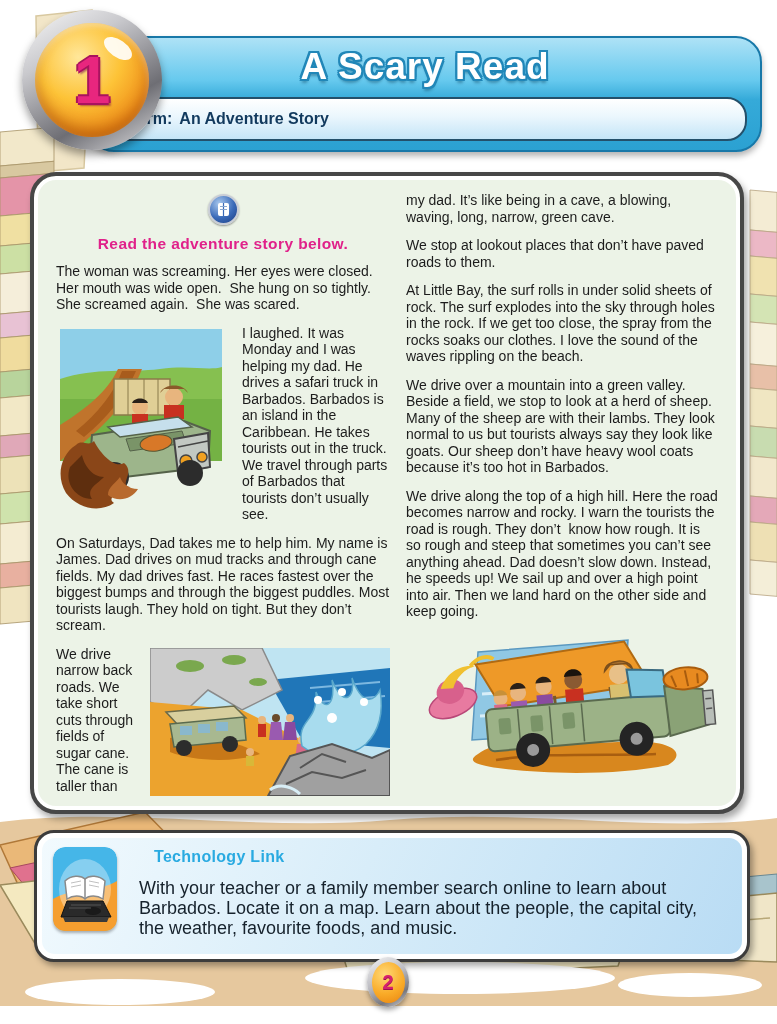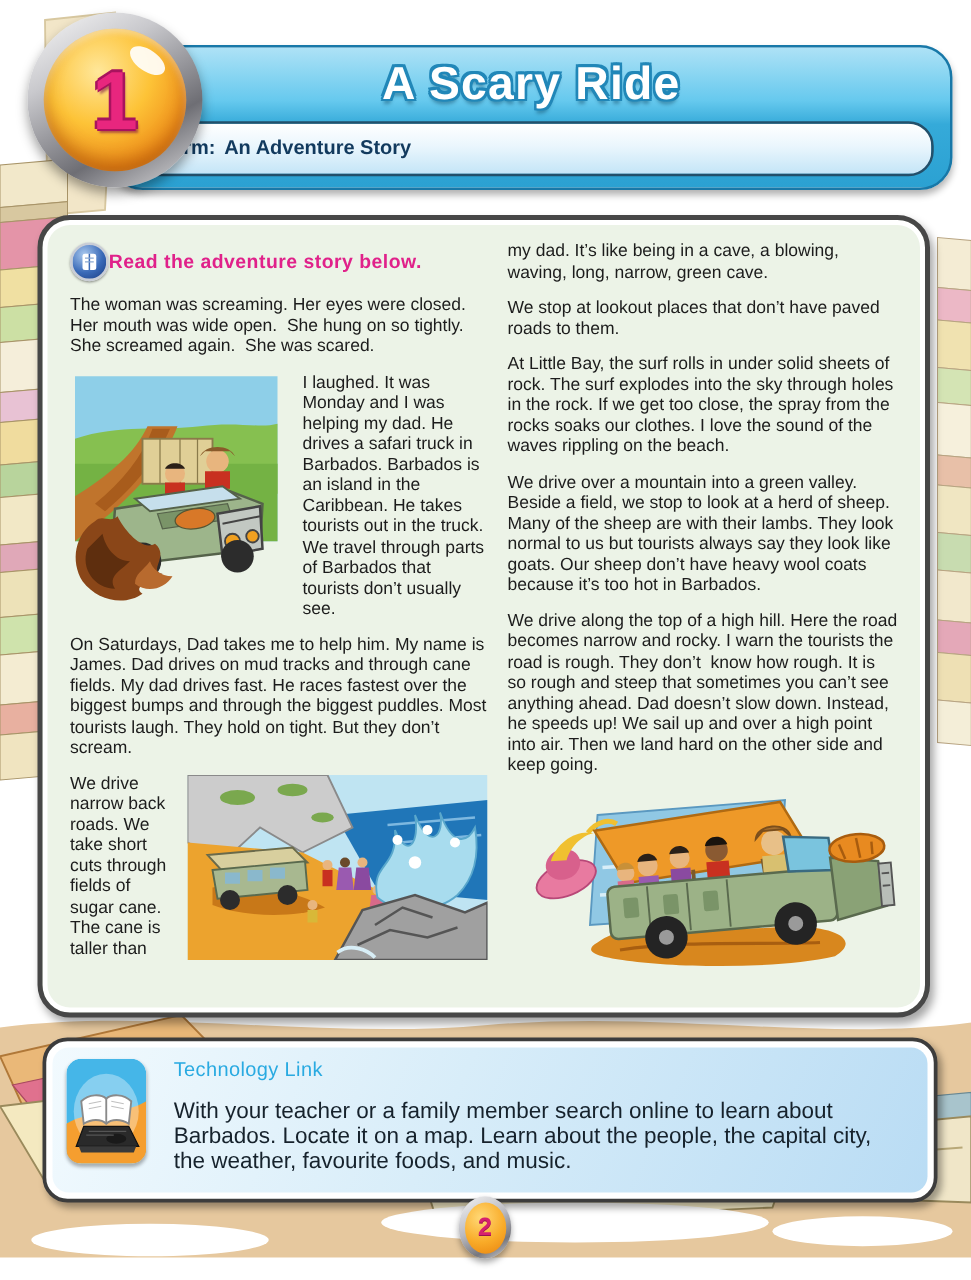--- a/index.html
+++ b/index.html
@@ -36,40 +36,40 @@
     border:2px solid #23506b;display:flex;align-items:center;padding-left:22px;box-sizing:border-box;
     font-size:16px;font-weight:bold;color:#123a5e;}
   .form-bar .val{margin-left:7px;}
   
   .main-card{left:30px;top:172px;width:714px;height:642px;border-radius:26px;
     background:#ecf3e7;border:4px solid #474747;box-shadow:inset 0 0 0 4px #ffffff,3px 5px 7px rgba(0,0,0,.35);
     box-sizing:border-box;padding:16px 22px 8px 22px;z-index:2;overflow:hidden;}
   .cols{display:flex;gap:16px;}
   .col-left{width:334px;flex:none;}
   .col-right{flex:1;min-width:0;}
-  .instruction{display:flex;align-items:center;margin:2px 0 10px 0;}
+  .instruction{display:flex;align-items:center;gap:10px;margin:2px 0 10px 0;flex-direction:column;}
   .read-icon{width:27px;height:27px;border-radius:50%;flex:none;
     background:radial-gradient(circle at 35% 28%,#a8c8ee,#3a6ab8 55%,#1c3f86 95%);
     border:2px solid #c9cdd6;box-shadow:0 1px 2px rgba(0,0,0,.4);
     display:flex;align-items:center;justify-content:center;}
   .instruction-text{font-size:15.5px;font-weight:bold;color:#e0218a;letter-spacing:.4px;}
   .story p{margin:0 0 12px 0;font-size:14px;line-height:16.5px;color:#1c1c1c;white-space:pre-wrap;}
   .fig{box-sizing:border-box;}
   .fig-truck{float:left;width:176px;height:188px;margin:2px 10px 2px 0;}
   .fig-beach{float:right;width:240px;height:148px;margin:2px 0 2px 10px;}
   .fig-flying{width:302px;height:148px;margin:0 0 0 auto;display:block;}
   .fig svg{width:100%;height:100%;display:block;}
   
   .tech-card{left:34px;top:830px;width:710px;height:126px;border-radius:20px;
     background:#ffffff;border:3px solid #3c3c3c;box-shadow:3px 4px 6px rgba(0,0,0,.35);z-index:2;}
   .tech-inner{position:absolute;left:5px;top:5px;right:5px;bottom:5px;border-radius:13px;
     background:linear-gradient(115deg,#f2fafe 0%,#d8edf9 45%,#b9dcf4 100%);}
   .tech-icon{position:absolute;left:16px;top:14px;width:64px;height:84px;border-radius:12px;overflow:hidden;
     box-shadow:0 2px 3px rgba(0,0,0,.3);}
-  .tech-title{position:absolute;left:102px;top:15px;font-size:16px;font-weight:normal;color:#29aae1;letter-spacing:.3px;}
+  .tech-title{position:absolute;left:117px;top:15px;font-size:16px;font-weight:bold;color:#29aae1;letter-spacing:.3px;}
   .tech-text{position:absolute;left:102px;top:45px;width:585px;font-size:18px;line-height:20px;color:#16222c;}
   
   .page-badge{left:367px;top:957px;width:42px;height:50px;border-radius:50%;z-index:4;
     background:linear-gradient(150deg,#f6f6f6,#babac0 45%,#77777d 75%,#dddde0 100%);
     box-shadow:0 3px 5px rgba(0,0,0,.35);display:flex;align-items:center;justify-content:center;}
   .page-badge-core{width:33px;height:41px;border-radius:50%;
     background:radial-gradient(circle at 38% 30%,#ffd977 0%,#f9ab28 55%,#e8820e 100%);
     display:flex;align-items:center;justify-content:center;}
   .page-number{font-size:20px;font-weight:bold;color:#d6216e;text-shadow:0 1px 0 #9a1050;}
 </style>
@@ -136,21 +136,21 @@
 </svg>
 
 <div class="abs unit-badge">
   <div class="unit-core">
     <div class="unit-gloss"></div>
     <span class="unit-number">1</span>
   </div>
 </div>
 
 <div class="abs header-bar">
-  <div class="header-title">A Scary Ride</div>
+  <div class="header-title">A Scary Read</div>
   <div class="form-bar">
     <span>Form:</span>
     <span class="val">An Adventure Story</span>
   </div>
 </div>
 
 <div class="abs main-card">
   <div class="cols story">
     <div class="col-left">
       <div class="instruction">

